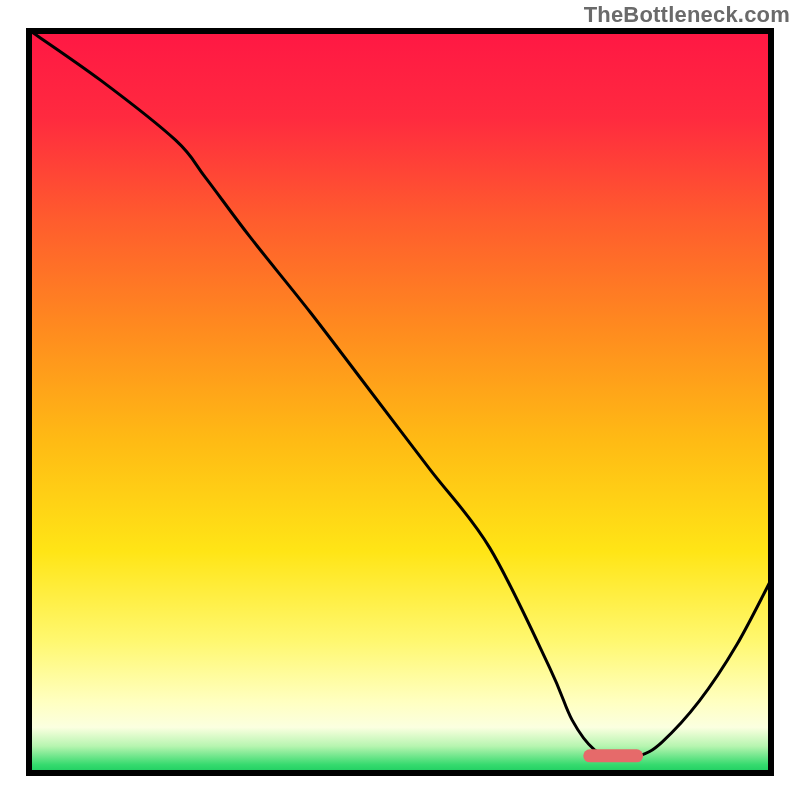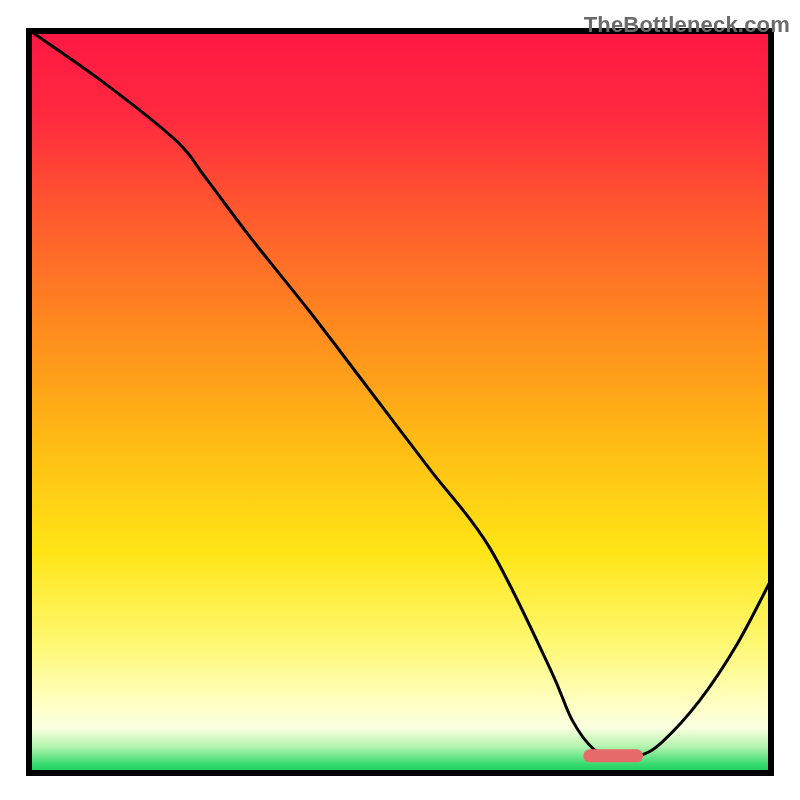--- a/index.html
+++ b/index.html
@@ -10,21 +10,21 @@
     background: #ffffff;
     overflow: hidden;
   }
   .container {
     position: relative;
     width: 800px;
     height: 800px;
   }
   .watermark {
     position: absolute;
-    top: 12px;
+    top: 2px;
     right: 10px;
     font-family: Arial, Helvetica, sans-serif;
     font-size: 22px;
     font-weight: bold;
     color: #6a6a6a;
     letter-spacing: 0.2px;
     z-index: 10;
   }
   svg.chart {
     position: absolute;

